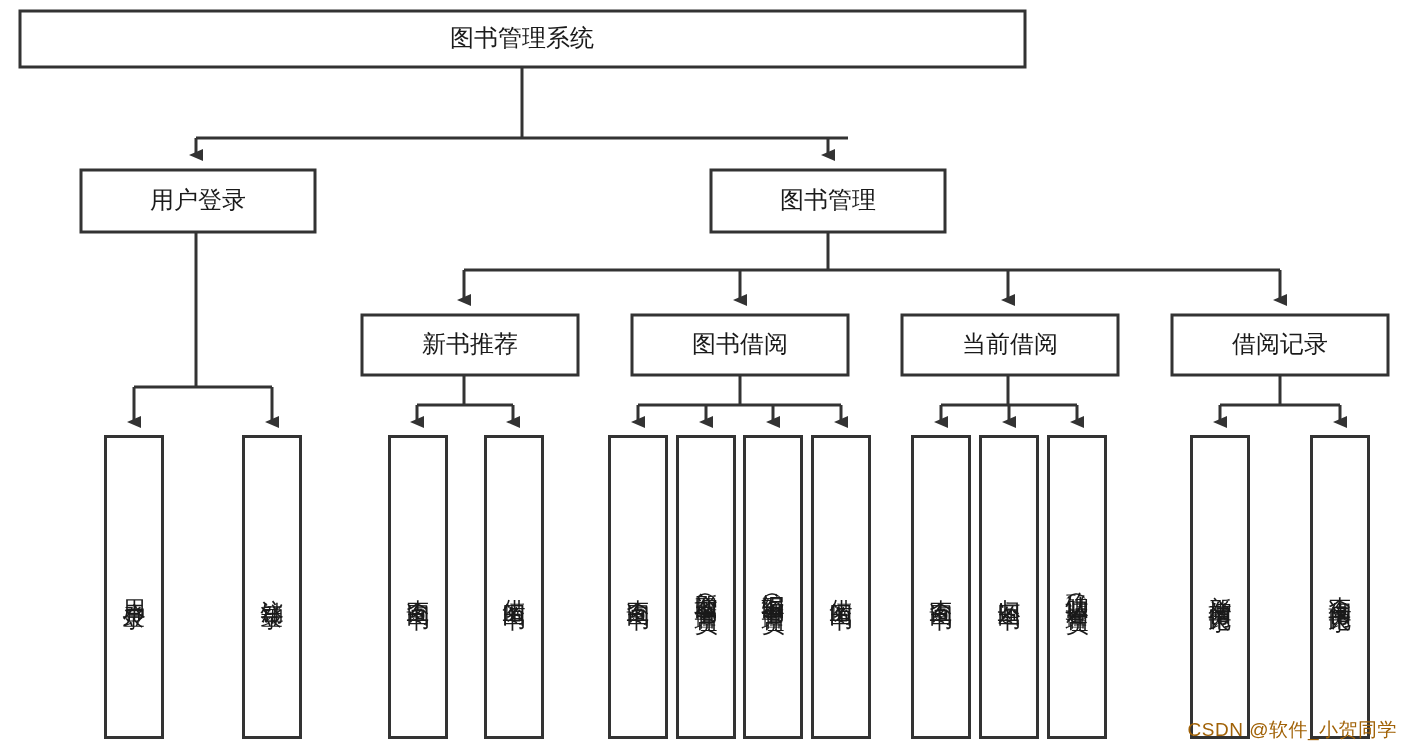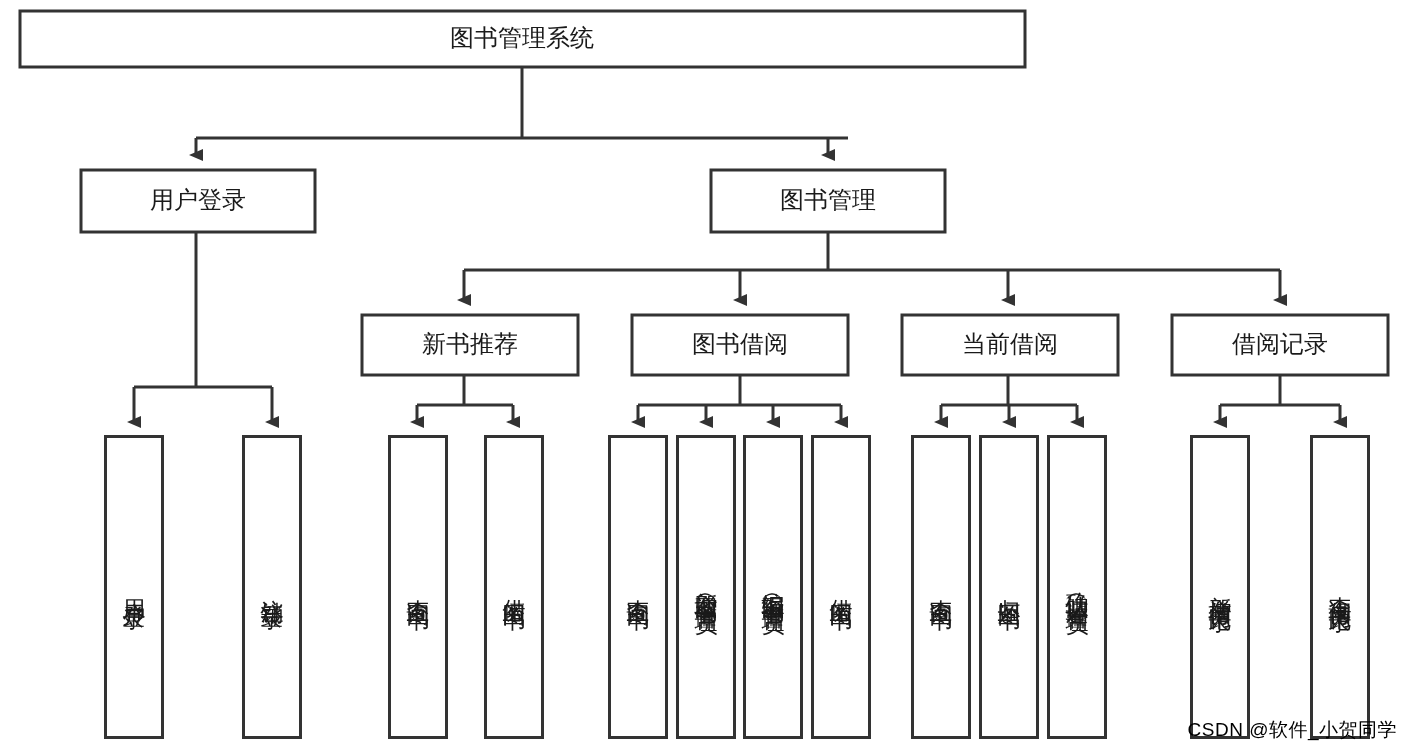--- a/index.html
+++ b/index.html
@@ -67,21 +67,21 @@
     letter-spacing: 3px;
     color: #1a1a1a;
     white-space: nowrap;
   }
   .watermark {
     position: absolute;
     right: 8px;
     bottom: 4px;
     font-family: "Liberation Sans", "DejaVu Sans", sans-serif;
     font-size: 19px;
-    color: #000000;
+    color: #a16207;
     letter-spacing: 0.5px;
     white-space: nowrap;
     pointer-events: none;
   }
 </style>
 </head>
 <body>
 
 <div id="diagram-root">
 

